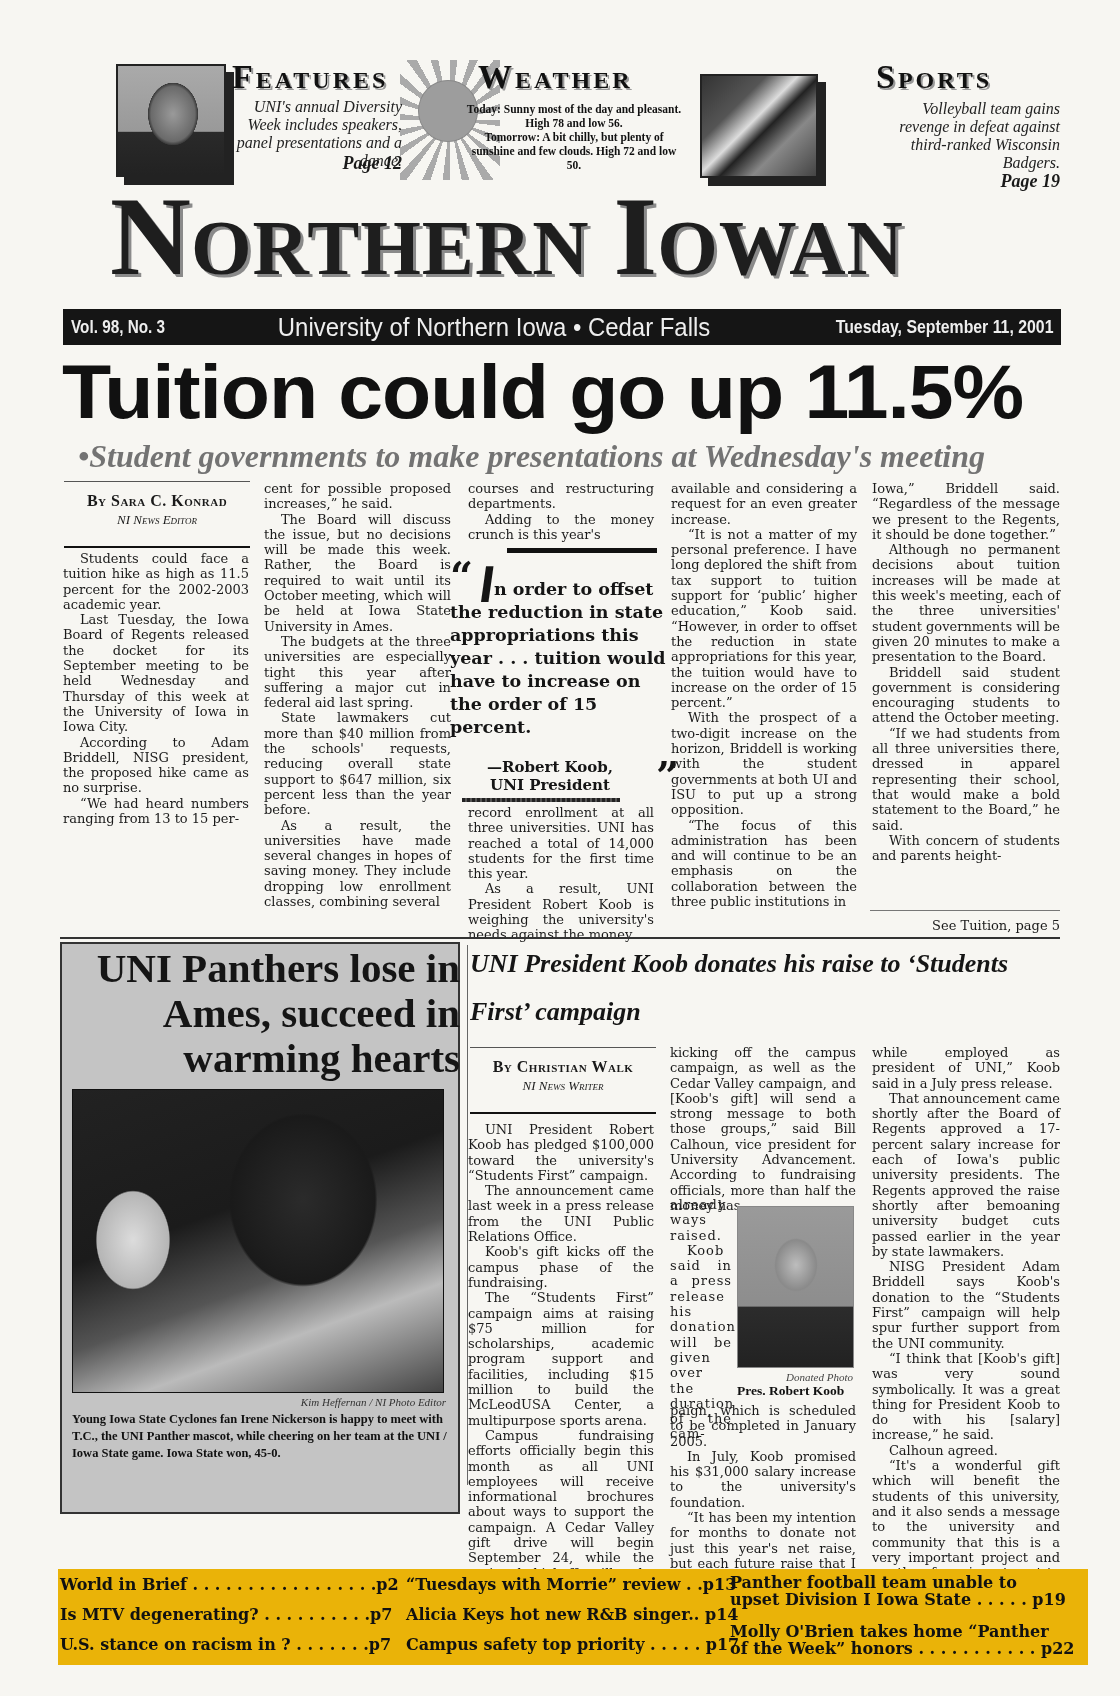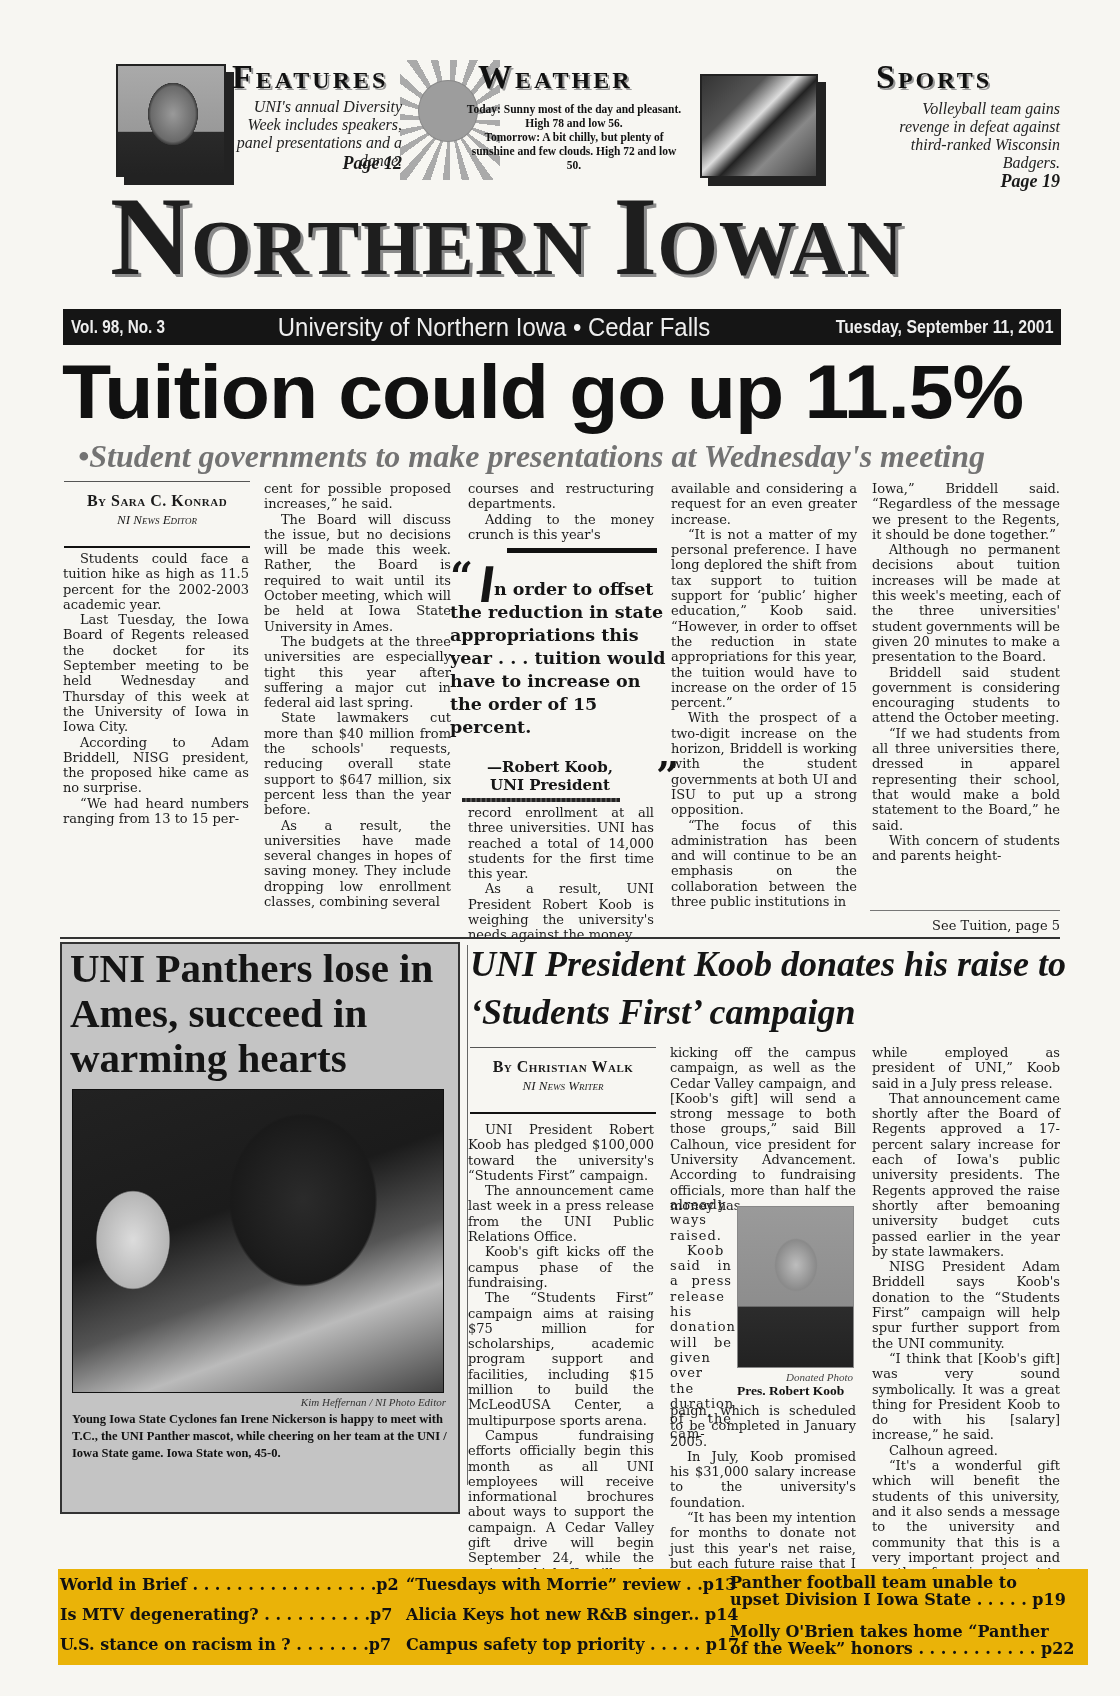--- a/index.html
+++ b/index.html
@@ -59,32 +59,32 @@
   .pullquote .close-q { position: absolute; left: 206px; top: 208px; font-size: 40px; line-height: 40px; }
   .pullquote .bar-bottom { position: absolute; left: 12px; top: 250px; width: 158px; height: 4px; background: repeating-linear-gradient(90deg, #222 0 3px, #555 3px 5px); }
 
   .jump { position: absolute; left: 880px; top: 918px; width: 180px; text-align: right; font-family: "DejaVu Serif", serif; font-size: 13px; }
   .jump-rule { position: absolute; left: 870px; top: 910px; width: 190px; height: 1px; background: #777; }
 
   .section-rule { position: absolute; left: 60px; top: 937px; width: 1000px; height: 2px; background: #333; }
 
   
   .panthers-box { position: absolute; left: 60px; top: 942px; width: 400px; height: 572px; background: #c4c4c4; border: 2px solid #333; }
-  .panthers-head { position: absolute; left: 8px; top: 2px; width: 390px; font-family: "Liberation Serif", serif; font-weight: bold; font-size: 41px; line-height: 45px; color: #151515; }
+  .panthers-head { position: absolute; left: 8px; top: 2px; width: 390px; font-family: "Liberation Serif", serif; font-weight: bold; font-size: 41px; line-height: 45px; color: #151515; text-align: right; }
   .panthers-photo { position: absolute; left: 10px; top: 145px; width: 372px; height: 304px; background:
       radial-gradient(ellipse 60px 80px at 60px 150px, #dcdcdc 0, #b5b5b5 60%, transparent 62%),
       radial-gradient(ellipse 120px 140px at 230px 110px, #2b2b2b 0, #1a1a1a 60%, transparent 62%),
       linear-gradient(160deg, #222 0, #1b1b1b 40%, #555 60%, #bbb 75%, #444 100%);
     border: 1px solid #111; }
   .photo-credit { position: absolute; font-family: "Liberation Serif", serif; font-style: italic; font-size: 11px; color: #333; text-align: right; }
   .panthers-caption { position: absolute; left: 10px; top: 467px; width: 376px; font-family: "Liberation Serif", serif; font-weight: bold; font-size: 12.5px; line-height: 17px; color: #111; }
   .vrule { position: absolute; left: 467px; top: 945px; width: 1px; height: 540px; background: #666; }
 
   
-  .koob-head { position: absolute; left: 470px; top: 940px; width: 600px; font-family: "Liberation Serif", serif; font-style: italic; font-weight: bold; font-size: 36px; line-height: 48px; color: #151515; }
+  .koob-head { position: absolute; left: 470px; top: 940px; width: 600px; font-family: "Liberation Serif", serif; font-style: italic; font-weight: bold; font-size: 26px; line-height: 48px; color: #151515; }
   .koob-photo { position: absolute; left: 737px; top: 1206px; width: 117px; height: 162px; border: 1px solid #888;
     background: radial-gradient(ellipse 34px 42px at 58px 58px, #bdbdbd 0, #8a8a8a 60%, transparent 64%),
                 linear-gradient(180deg, #9a9a9a 0, #8d8d8d 62%, #2c2c2c 62.5%, #222 100%); }
   .koob-credit { position: absolute; left: 737px; top: 1371px; width: 116px; font-family: "Liberation Serif", serif; font-style: italic; font-size: 11px; text-align: right; color: #444; }
   .koob-cap { position: absolute; left: 737px; top: 1383px; width: 125px; font-family: "Liberation Serif", serif; font-weight: bold; font-size: 13.5px; color: #111; }
 
   
   .index-bar { position: absolute; left: 58px; top: 1569px; width: 1030px; height: 96px; background: #eab308; font-family: "DejaVu Serif", serif; font-weight: bold; font-size: 16px; color: #111; }
   .index-item { position: absolute; white-space: nowrap; line-height: 19px; }
 </style>

